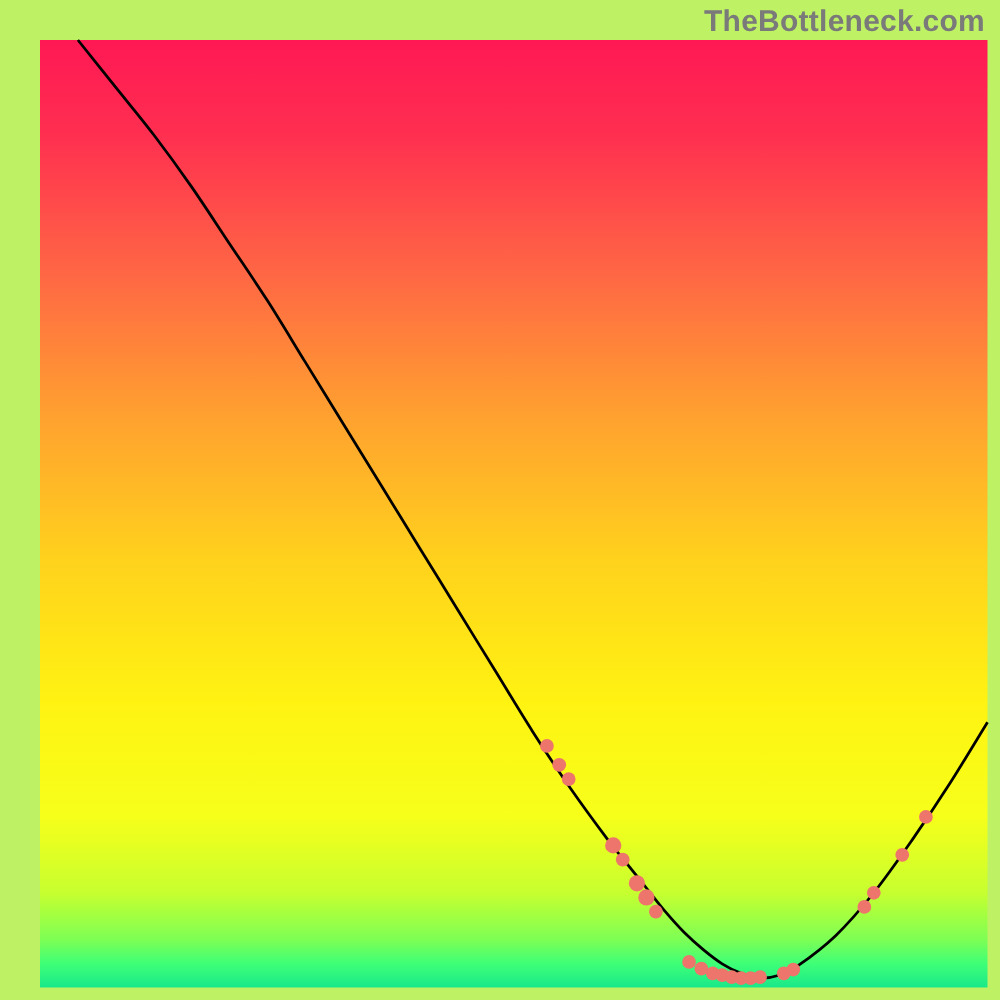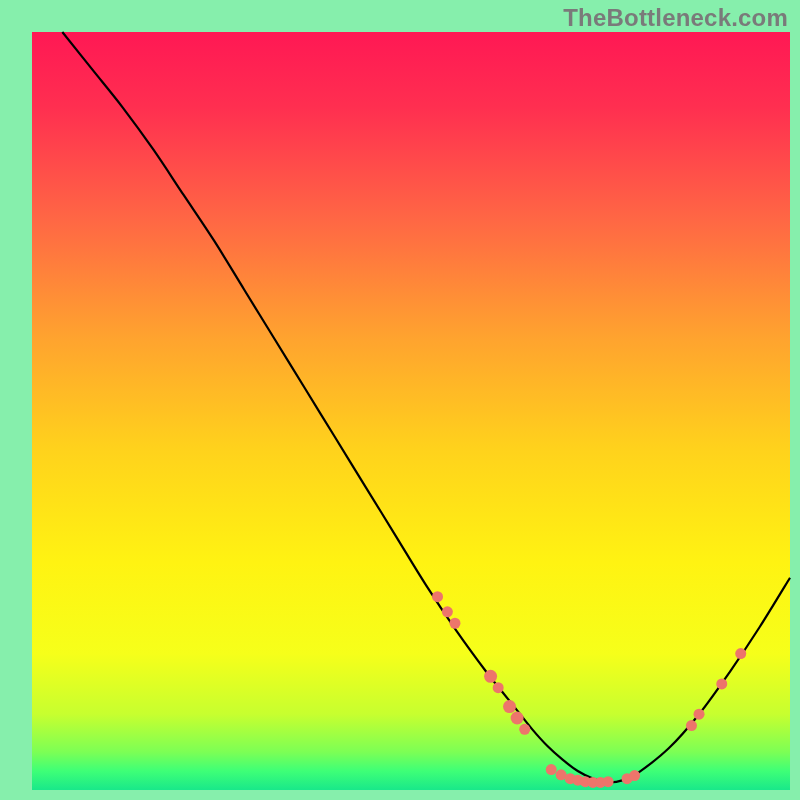--- a/index.html
+++ b/index.html
@@ -8,21 +8,21 @@
     width: 800px;
     height: 800px;
     background: #000000;
     overflow: hidden;
     font-family: Arial, Helvetica, sans-serif;
   }
   .frame {
     position: relative;
     width: 800px;
     height: 800px;
-    background: #86efac;
+    background: #bef264;
   }
   .watermark {
     position: absolute;
     top: 4px;
     right: 12px;
     font-size: 24px;
     font-weight: 600;
     color: #7a7a7a;
     letter-spacing: 0.2px;
     z-index: 4;

